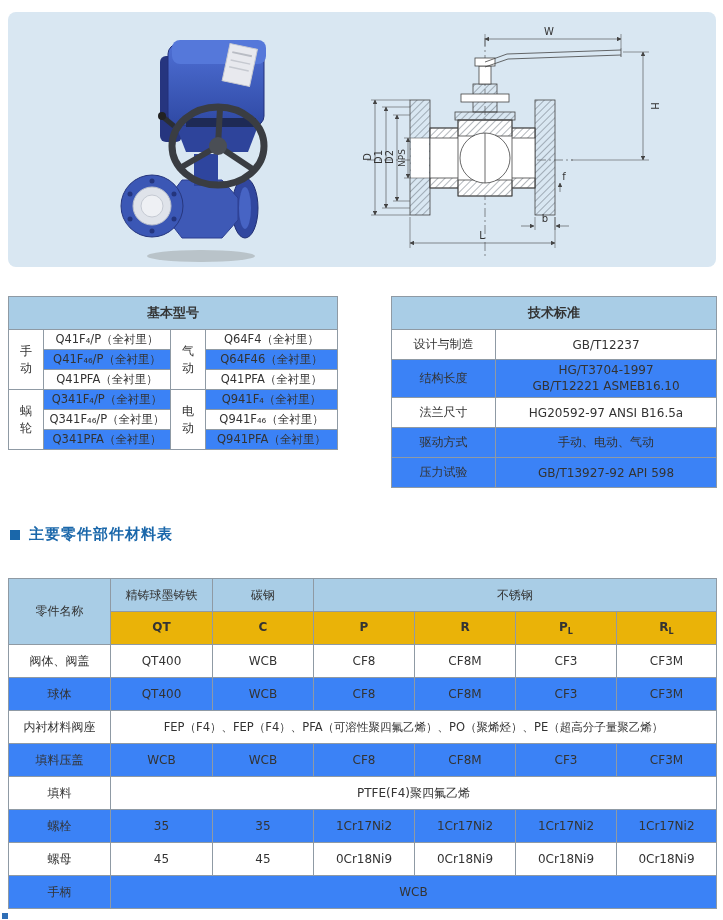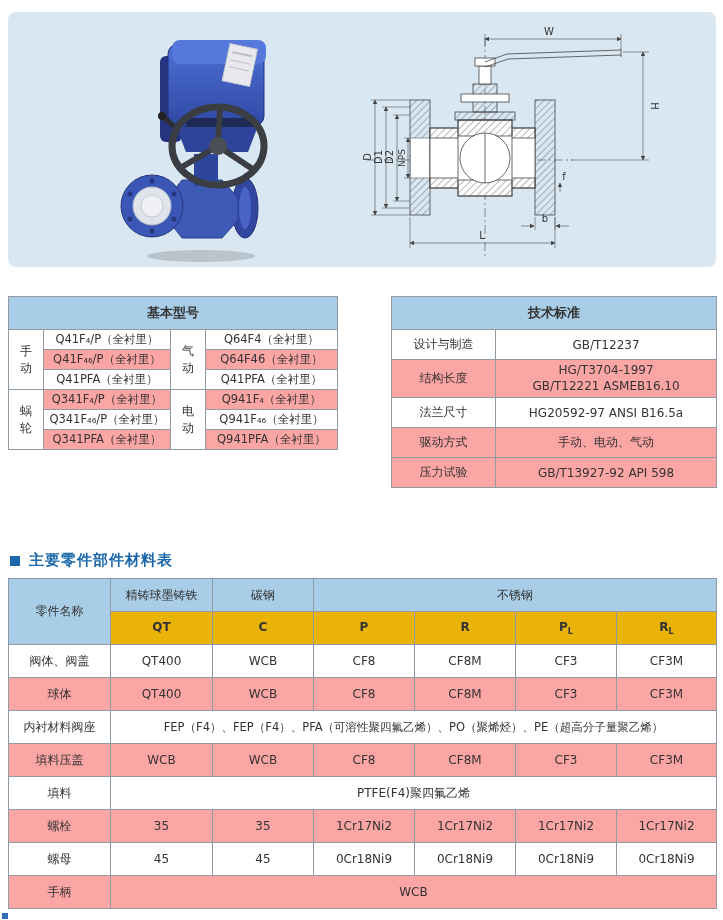--- a/index.html
+++ b/index.html
@@ -11,34 +11,34 @@
   
   .hero{left:8px;top:12px;width:708px;height:255px;background:#d9e7f2;border-radius:8px;overflow:hidden}
   .photo-svg{position:absolute;left:108px;top:18px}
   .draw-svg{position:absolute;left:342px;top:8px}
 
   
   table{border-collapse:collapse;table-layout:fixed}
   .tbl{font-size:12px;border:1px solid #5d6870}
   .tbl th,.tbl td{border:1px solid #8f9aa4;text-align:center;vertical-align:middle;padding:2px 3px;overflow:hidden}
   .hdr{background:#a9cde6;font-weight:bold;font-size:13px;height:33px}
-  .blue{background:#fca5a5}
+  .blue{background:#3b82f6}
   .white{background:#ffffff}
 
   .basic{left:8px;top:296px;width:330px}
   .basic td{height:18px}
   .basic .mdl{font-size:11.5px}
   .grp{background:#fff}
   .vtext{display:block;width:1em;margin:0 auto;line-height:1.4;font-size:12px}
 
   .tech{left:391px;top:296px;width:325px}
   .tech td{height:30px;font-size:12px}
   .pre{white-space:pre-line;line-height:1.3}
 
-  .sec-title{left:10px;top:551px;display:flex;align-items:center;gap:9px}
+  .sec-title{left:10px;top:525px;display:flex;align-items:center;gap:9px}
   .sec-sq{width:10px;height:10px;background:#1a67aa}
   .sec-txt{font-size:15px;font-weight:bold;color:#1a67aa;letter-spacing:1px}
 
   .materials{left:8px;top:578px;width:708px}
   .materials td,.materials th{height:33px;font-size:12px}
   .materials .hd2{background:#eab308;font-weight:bold;font-size:12px}
   .materials .hd1{background:#a9cde6;font-weight:normal;font-size:12px}
   sub{font-size:8px}
 
   .corner-sq{left:2px;top:913px;width:6px;height:6px;background:#2f6eb6}

